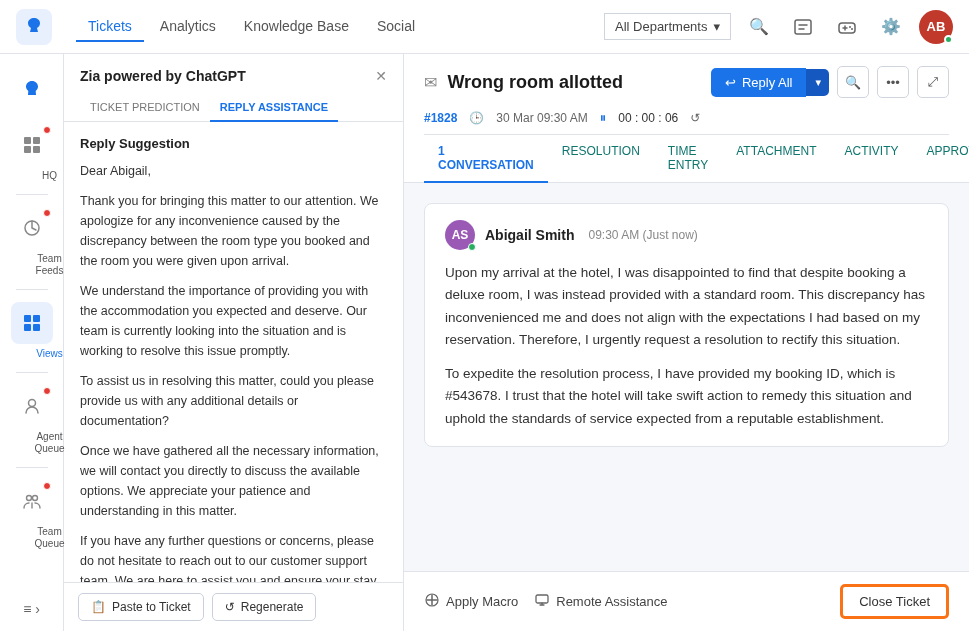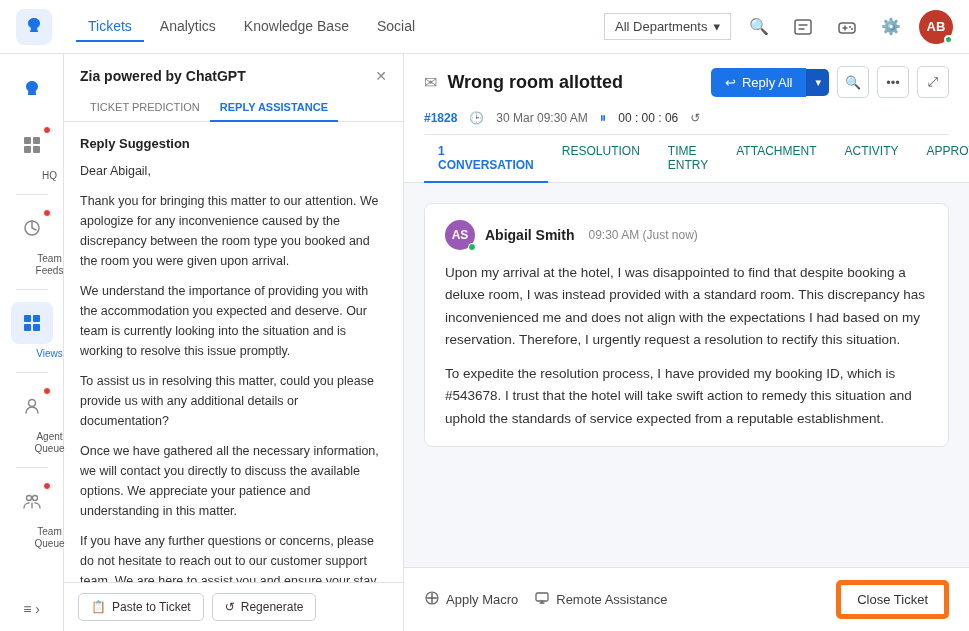--- a/index.html
+++ b/index.html
@@ -154,21 +154,21 @@
       background: #fff; border-top: 1px solid #e0e4ea; padding: 12px 20px;
       display: flex; align-items: center; gap: 0;
     }
     .toolbar-left { display: flex; align-items: center; gap: 16px; flex: 1; }
     .toolbar-btn {
       display: flex; align-items: center; gap: 6px; background: transparent; border: none;
       font-size: 13px; color: #444; cursor: pointer; font-weight: 500; padding: 4px 0;
     }
     .toolbar-btn svg, .toolbar-btn .btn-icon { font-size: 15px; color: #666; }
     .close-ticket-btn {
-      background: #fff; border: 5px solid #f97316; border-radius: 5px;
+      background: #fff; border: 3px solid #f97316; border-radius: 5px;
       padding: 7px 16px; font-size: 13px; color: #333; cursor: pointer; font-weight: 500;
     }
 
     
     ::-webkit-scrollbar { width: 5px; }
     ::-webkit-scrollbar-track { background: transparent; }
     ::-webkit-scrollbar-thumb { background: #ccc; border-radius: 3px; }
   </style>
 </head>
 <body>

